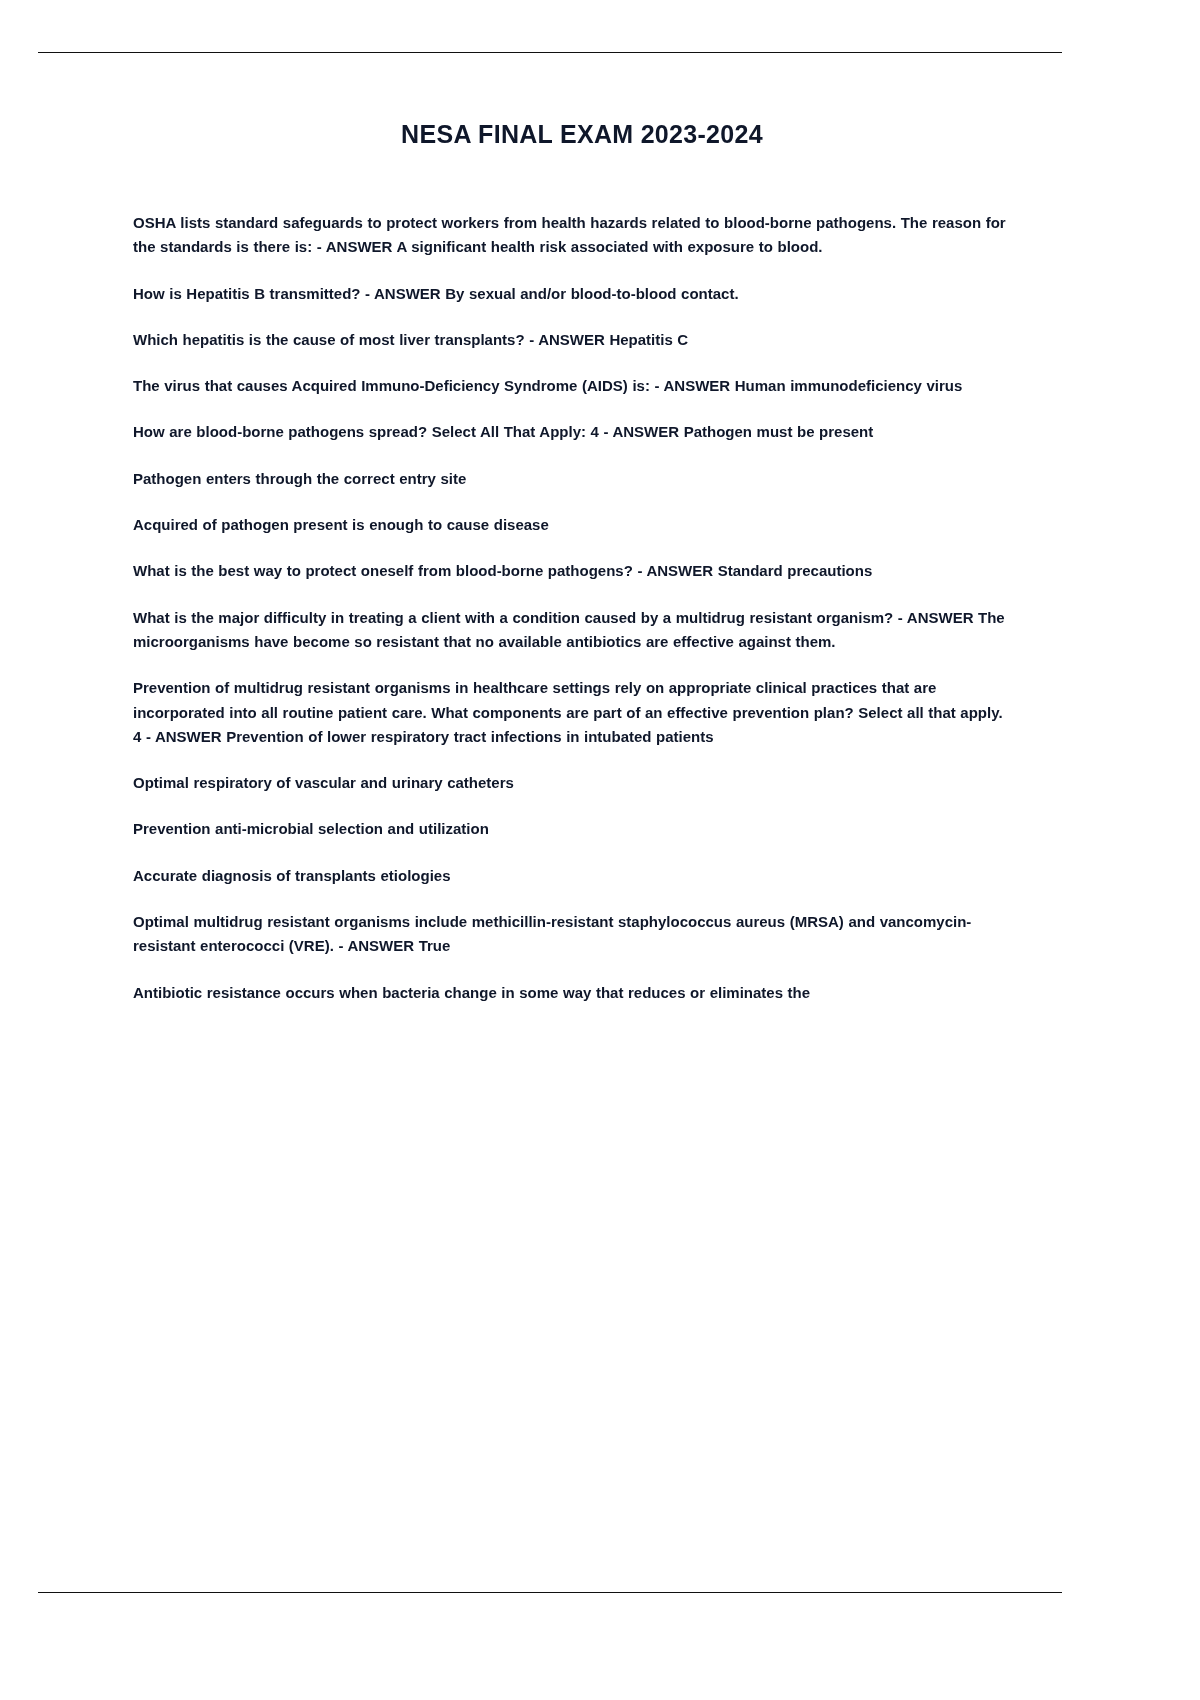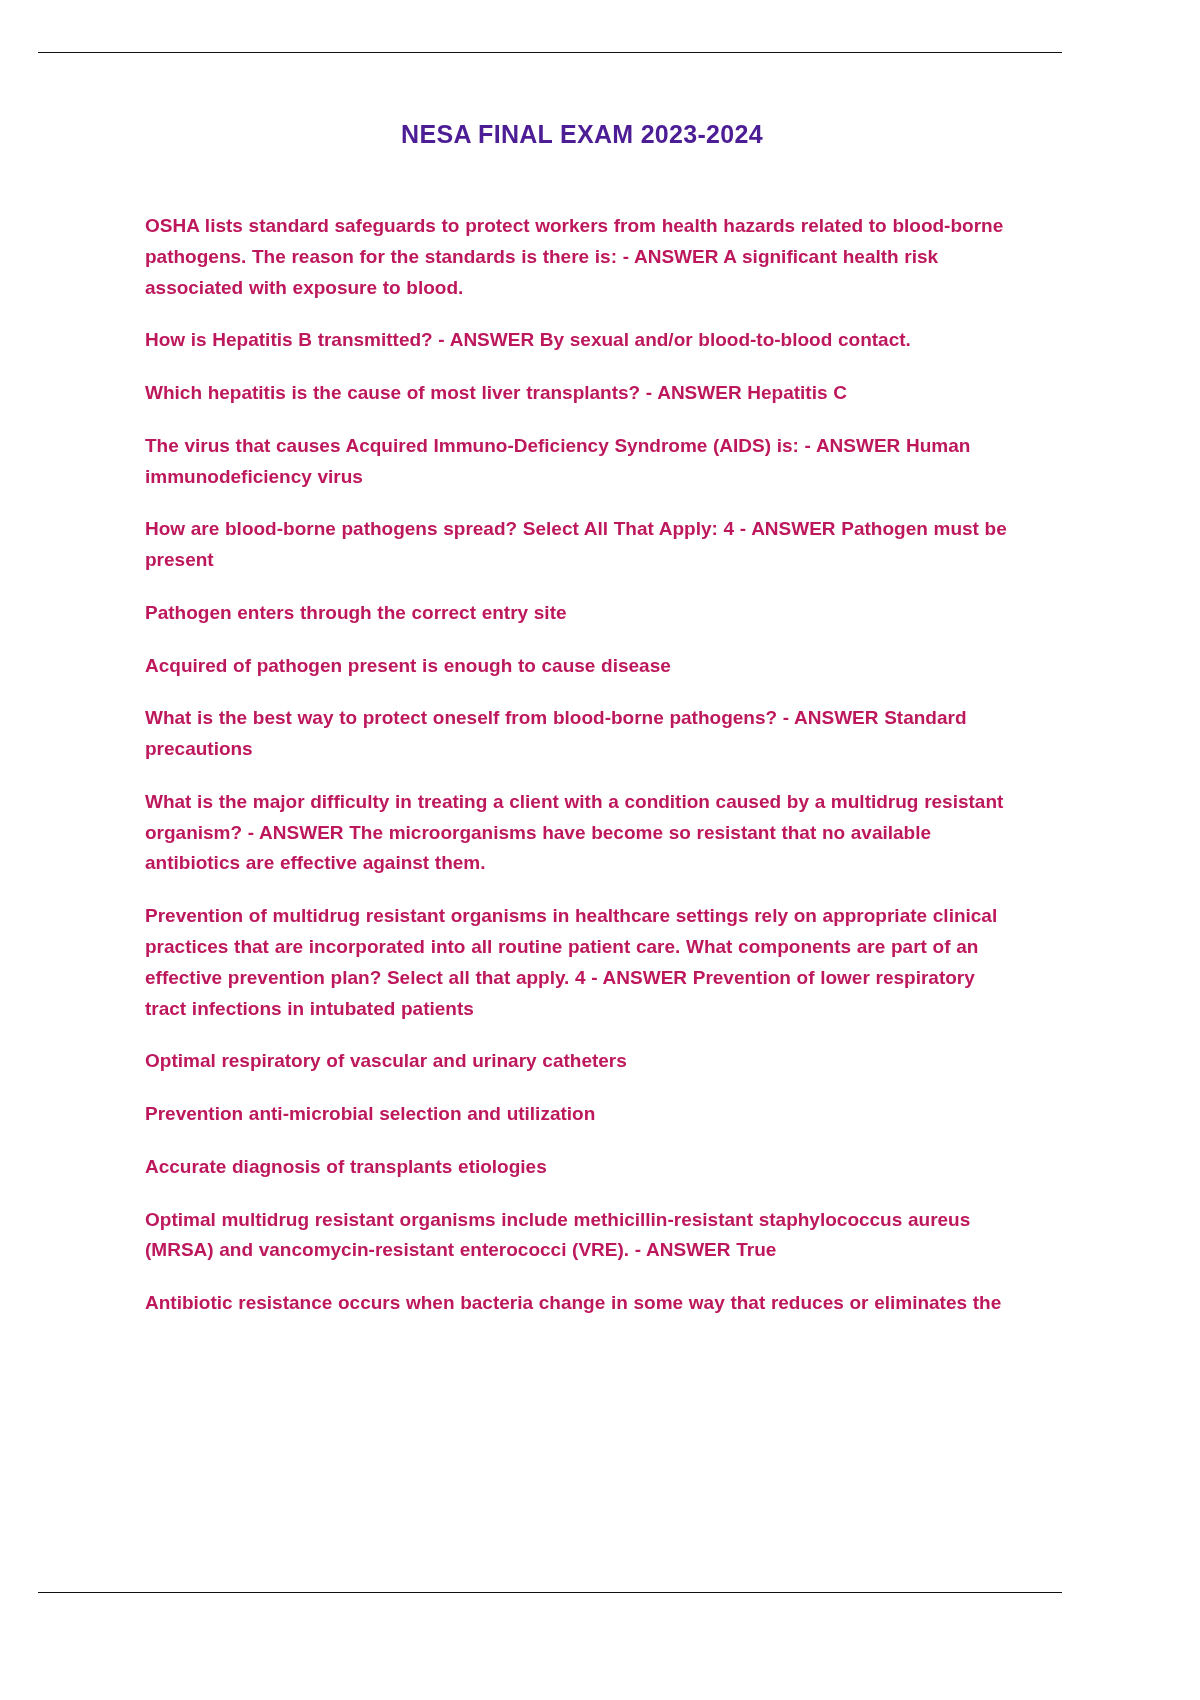--- a/index.html
+++ b/index.html
@@ -35,34 +35,34 @@
 
   .content {
     position: absolute;
     left: 133px;
     top: 120px;
     width: 878px;
   }
 
   .doc-title {
     text-align: center;
-    color: #4c1d95;
+    color: #0f172a;
     font-weight: bold;
     font-size: 25px;
     letter-spacing: 0.3px;
     margin: 0 0 62px 0;
     padding-left: 20px;
   }
 
   .qa-block {
-    font-size: 19px;
+    font-size: 15px;
     font-weight: bold;
     line-height: 1.62;
-    color: #be185d;
-    margin: 0 0 22px 12px;
+    color: #0f172a;
+    margin: 0 0 22px 0;
     text-align: left;
     word-spacing: 0.4px;
   }
   .qa-block:last-child { margin-bottom: 0; }
 </style>
 </head>
 <body>
 
 <div class="page">
 

